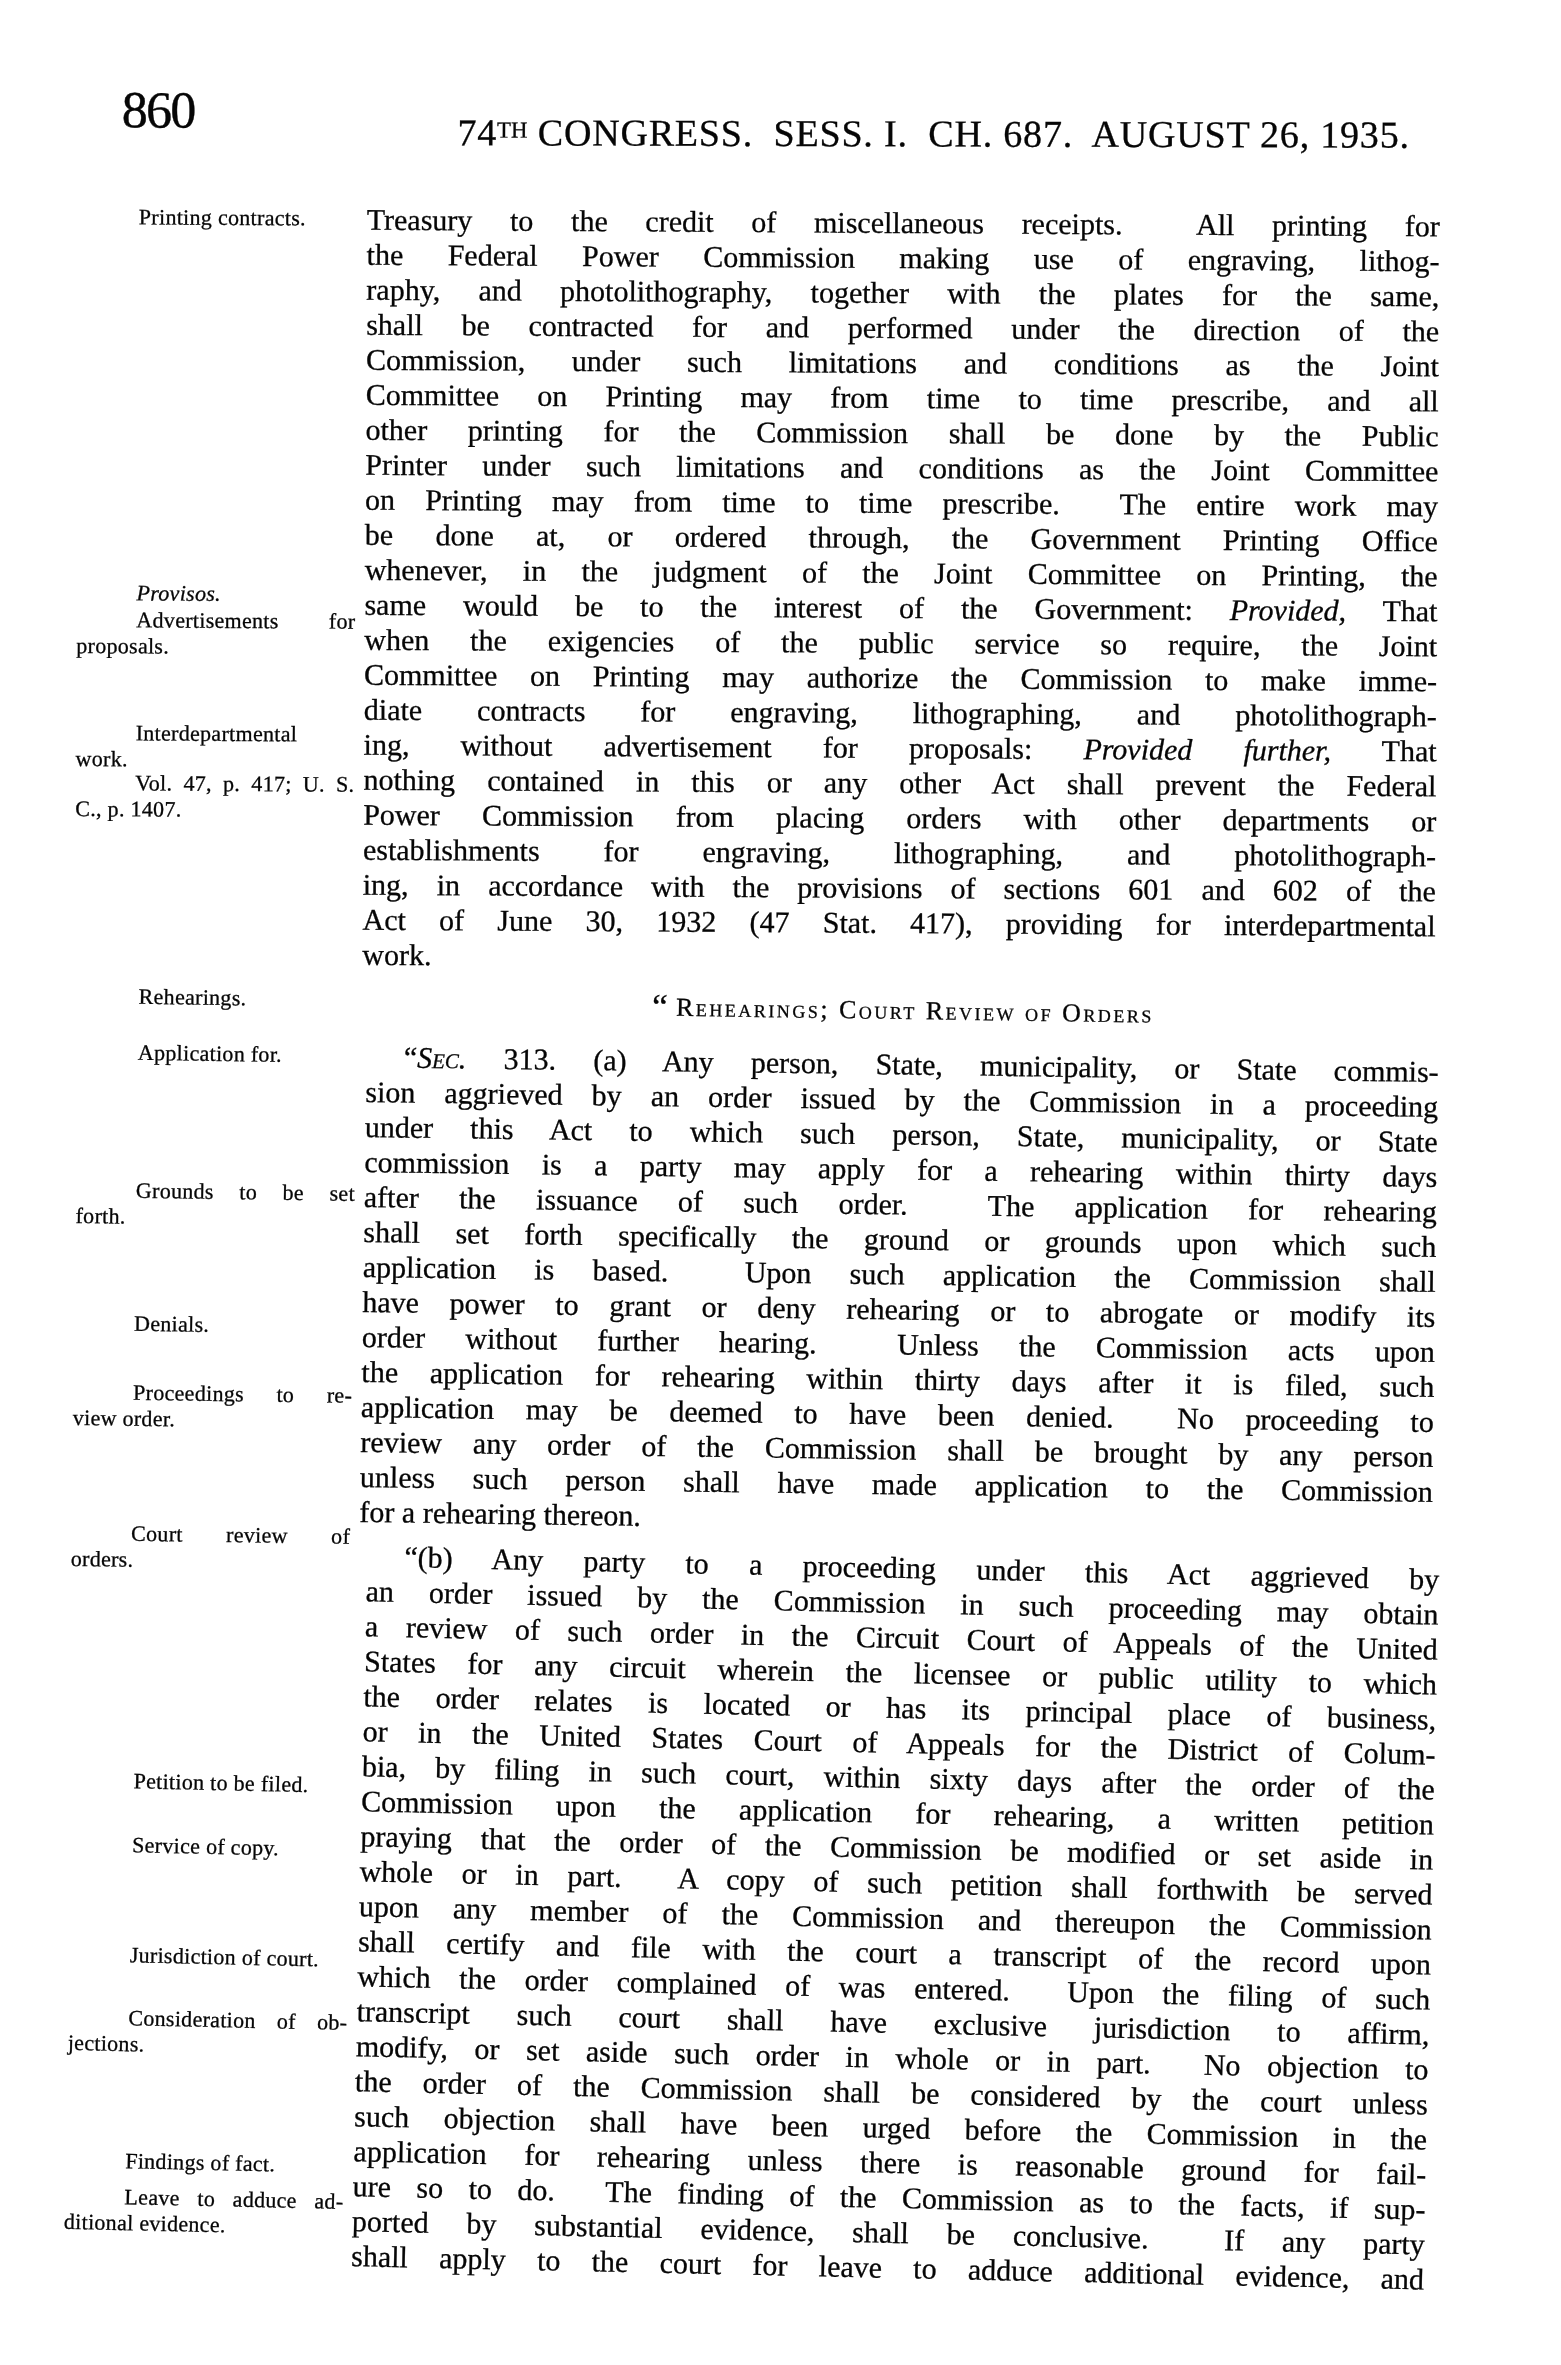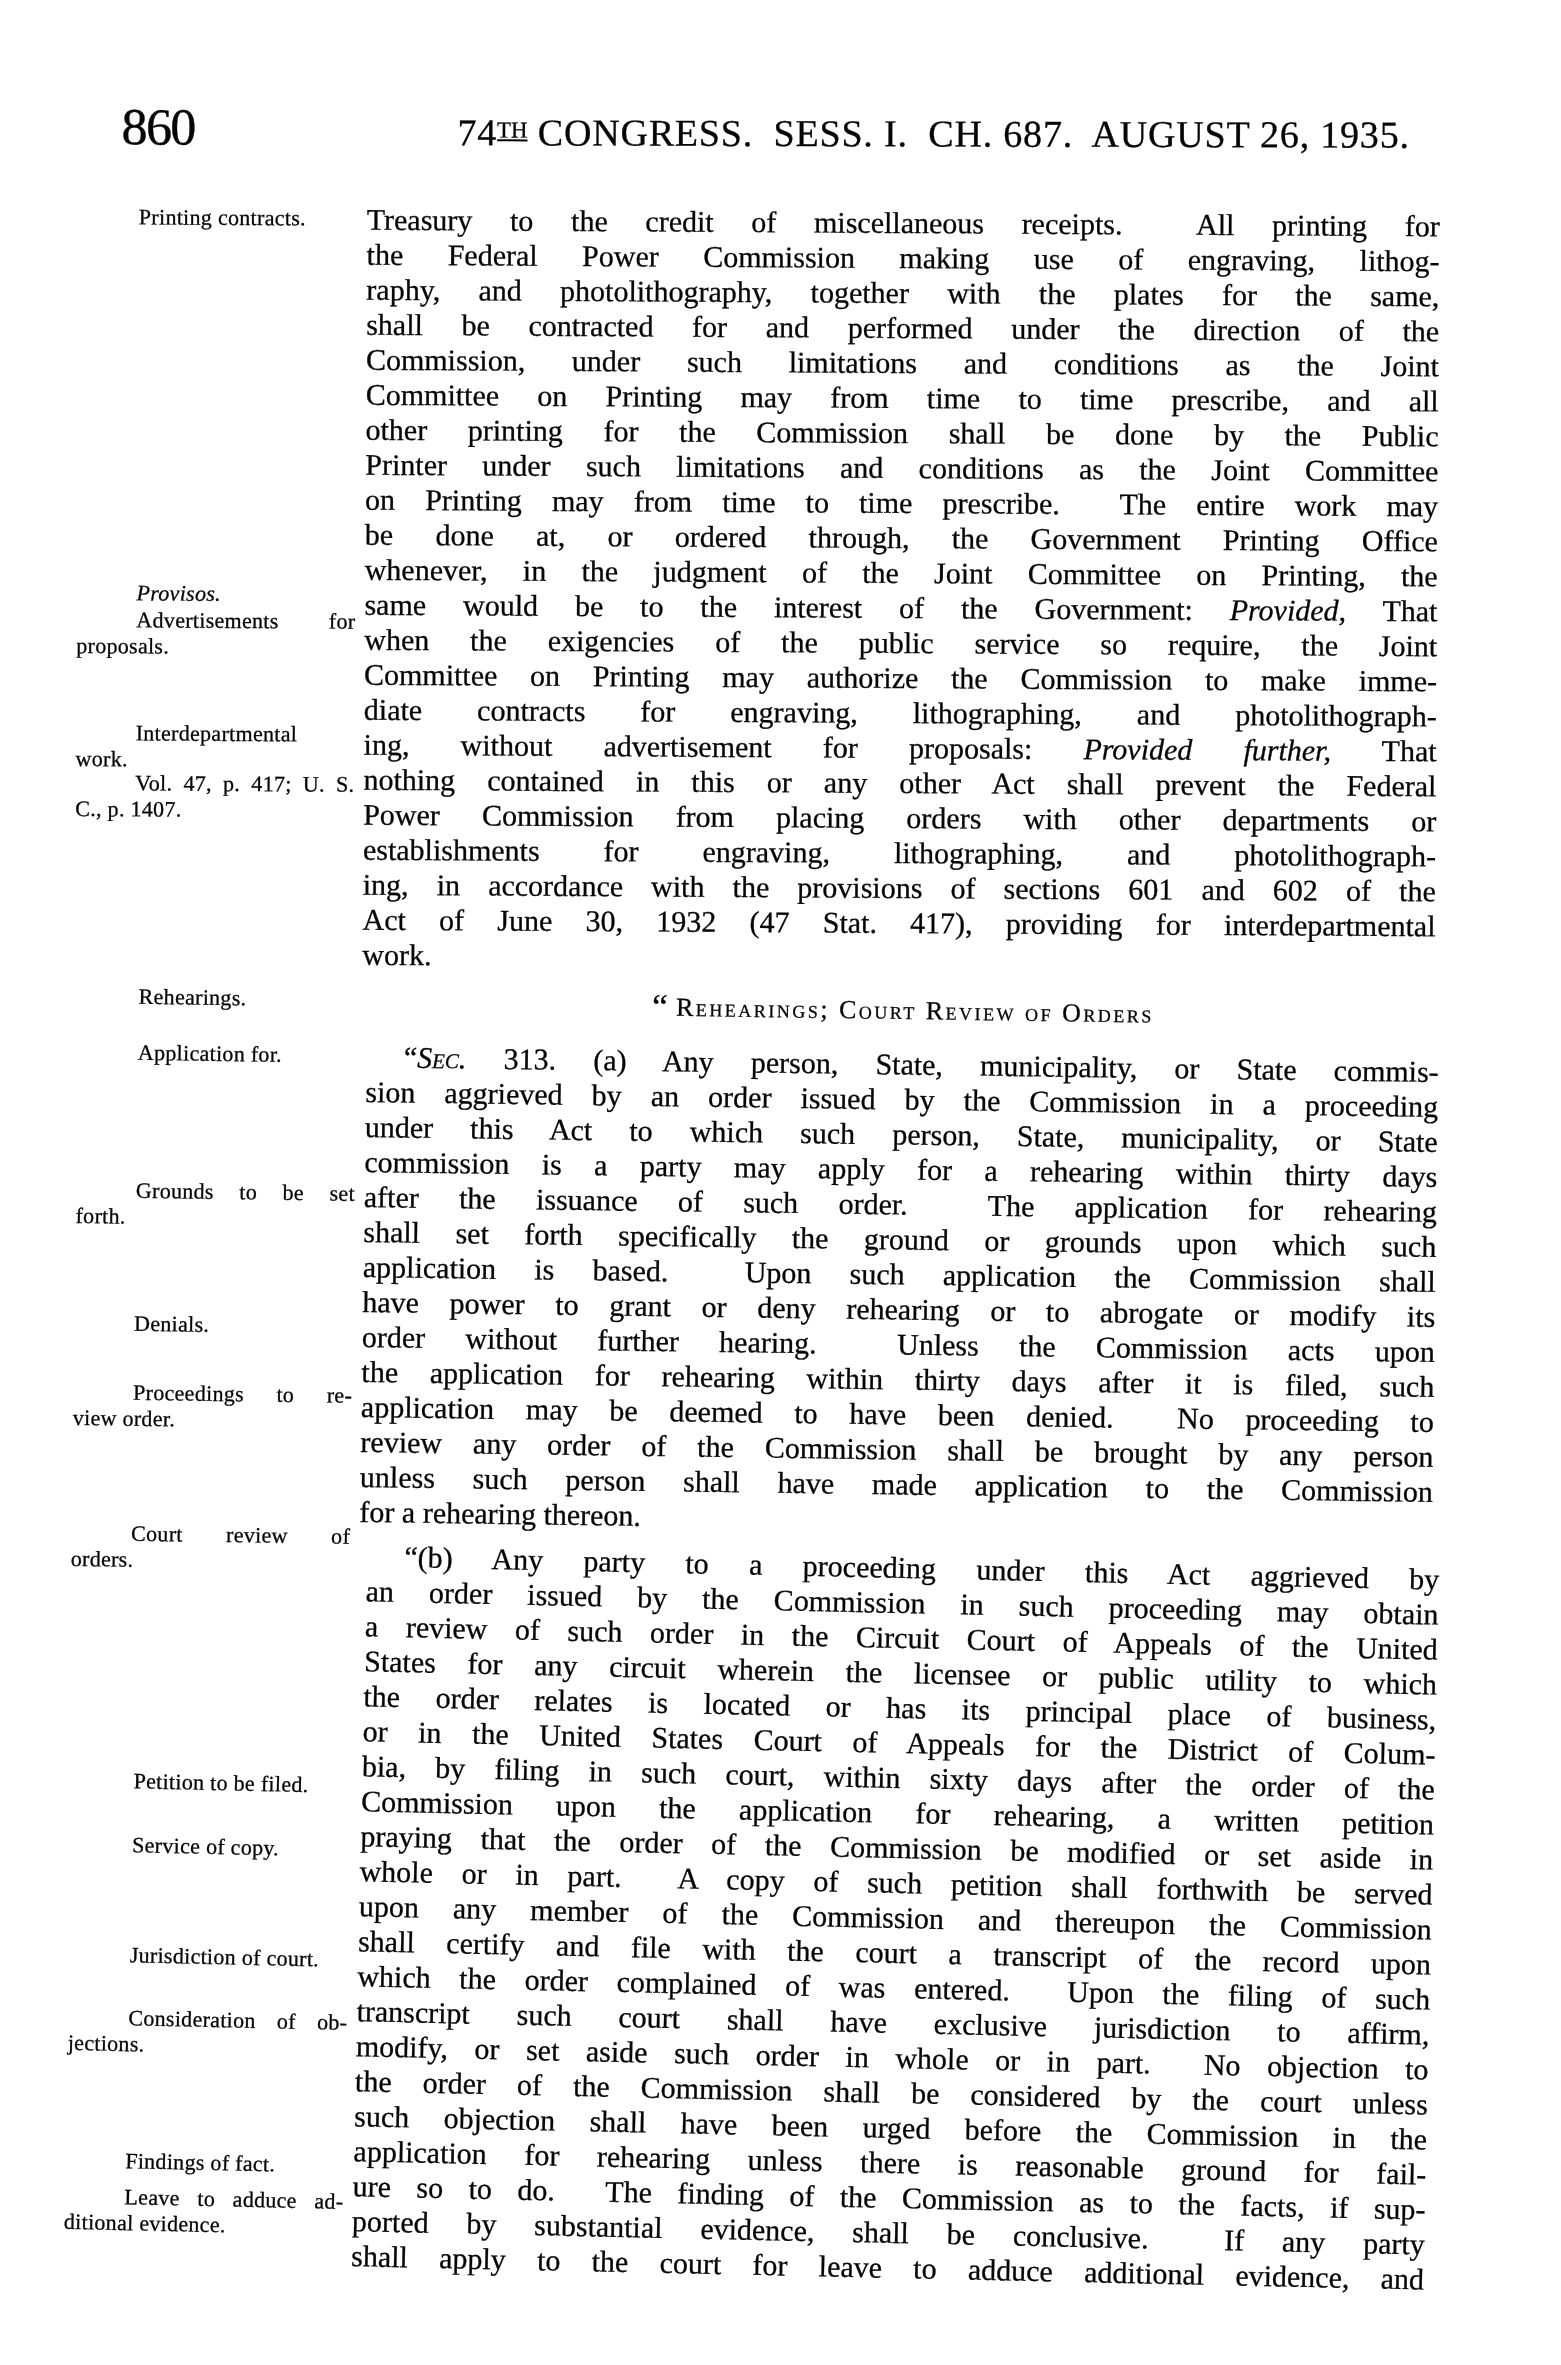--- a/index.html
+++ b/index.html
@@ -2,23 +2,23 @@
 <html style="font-size:13.4px"><head>
 <meta charset="utf-8">
 <style>
   html,body{margin:0;padding:0;background:#ffffff;}
   .page{
     position:relative;width:1562px;height:2366px;background:#fff;
     font-family:"Liberation Serif","DejaVu Serif",serif;color:#060606;overflow:hidden;
   }
   
   .pagehead{position:absolute;left:0;top:0;width:100%;height:184px;transform:rotate(0.15deg);transform-origin:0 0;}
-  .pagenum{position:absolute;left:122px;top:97px;font-size:52px;letter-spacing:-1.7px;-webkit-text-stroke:0.4px currentColor;}
+  .pagenum{position:absolute;left:122px;top:80px;font-size:52px;letter-spacing:-1.7px;-webkit-text-stroke:0.4px currentColor;}
   .runhead{position:absolute;left:427px;top:109px;width:1014px;text-align:center;font-size:38px;white-space:nowrap;letter-spacing:0.8px;-webkit-text-stroke:0.3px currentColor;}
-  .ordsup{font-size:0.60em;vertical-align:0.34em;letter-spacing:0;text-decoration:underline;}
+  .ordsup{font-size:0.60em;vertical-align:0.34em;letter-spacing:0;}
   
   .band{position:absolute;left:79px;width:1373px;}
   .bandA{top:196px;height:780px;transform:rotate(0.35deg);transform-origin:0 0;}
   .bandB{top:972px;height:561px;transform:rotate(0.80deg);transform-origin:0 0;}
   .bandC{top:1532px;height:755px;transform:rotate(1.25deg);transform-origin:0 0;}
   .bodycol{position:absolute;left:288px;top:0;width:1073px;-webkit-text-stroke:0.3px currentColor;}
   .bandA .bodycol{top:4.2px;}
   .para{position:absolute;left:0;width:100%;}
   
   .bodyline{

